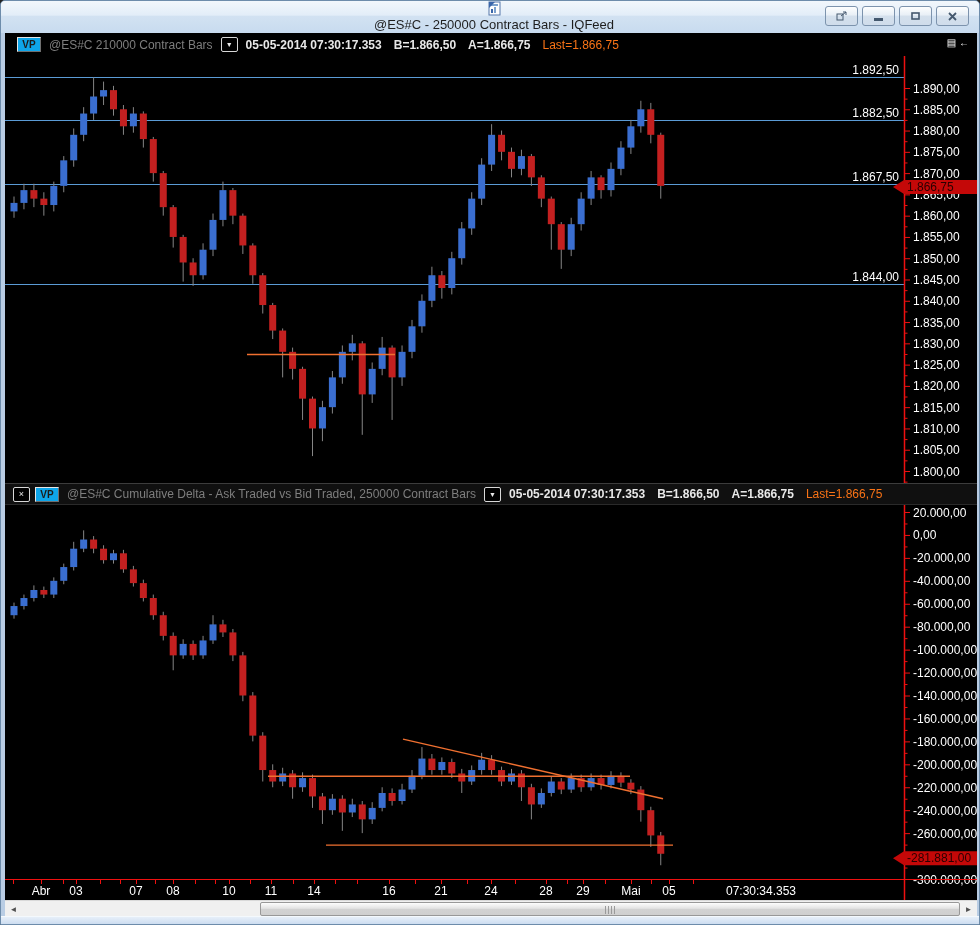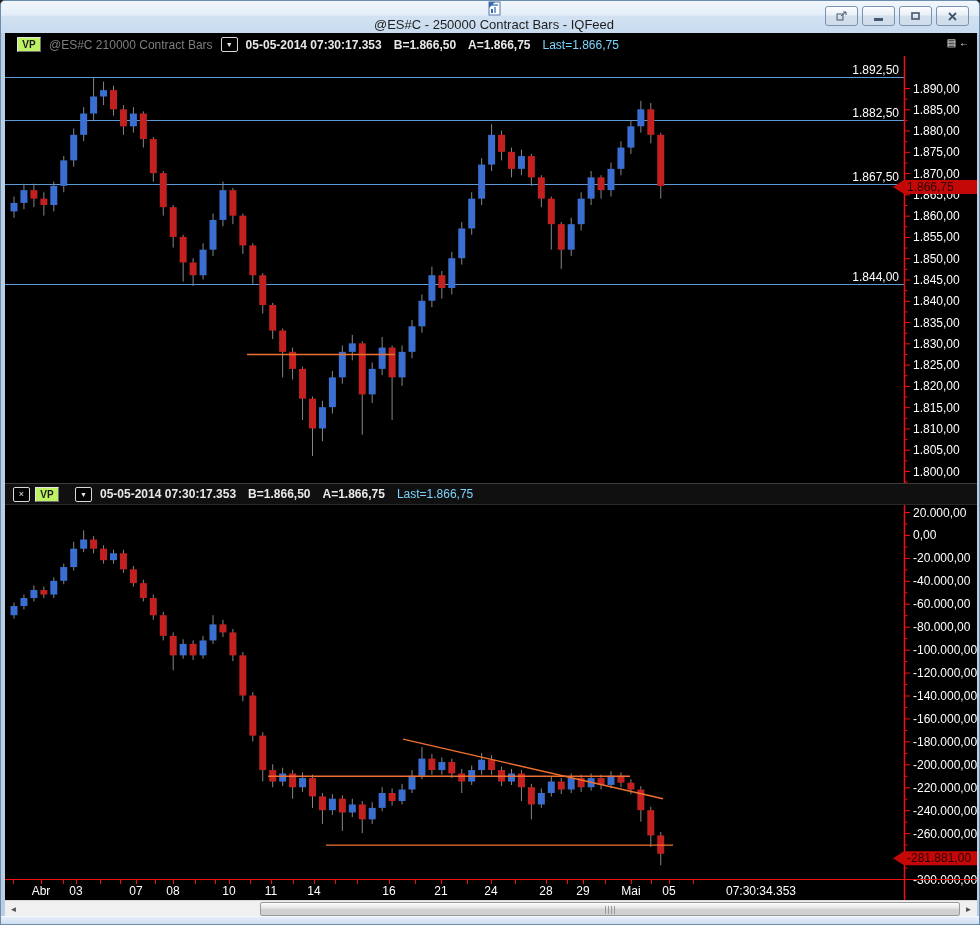--- a/index.html
+++ b/index.html
@@ -29,36 +29,36 @@
   
   #chartroot {
     position:absolute; left:4px; top:32px; width:972px; height:883px;
     background:#000;
   }
   #toolbar1 {
     position:absolute; left:0; top:0; width:100%; height:23px;
     display:flex; align-items:center; font-size:12px; color:#e8e8e8;
   }
   .vp-badge {
-    width:24px; height:15px; background:#bef264; border:1px solid;
+    width:24px; height:15px; background:#0ea5e9; border:1px solid;
     border-color:#e6e6e6 #6f6f6f #6f6f6f #e6e6e6;
     color:#1c1c1c; font-size:10px; font-weight:bold;
     display:flex; align-items:center; justify-content:center;
   }
   .x-btn {
     width:17px; height:15px; background:#000; border:1px solid #d8d8d8; border-radius:2px;
     color:#e8e8e8; font-size:9px; display:flex; align-items:center; justify-content:center;
   }
   .symtext { color:#7e7e7e; }
   .dd-btn {
     width:17px; height:15px; background:#000; border:1px solid #d8d8d8; border-radius:2px;
     color:#e8e8e8; font-size:7px; display:flex; align-items:center; justify-content:center;
   }
   .quote { color:#e8e8e8;font-weight:bold; }
-  .last-red { color:#7dd3fc; }
+  .last-red { color:#f97316; }
   #panel1 { position:absolute; left:0; top:23px; width:972px; height:427px; }
   #panel2-header {
     position:absolute; left:0; top:450px; width:100%; height:22px;
     background:#101010; border-top:1px solid #3c3c3c; border-bottom:1px solid #2a2a2a;
     display:flex; align-items:center; font-size:12px; color:#e8e8e8;
   }
   #panel2 { position:absolute; left:0; top:472px; width:932px; height:374px; }
   #panel1 svg, #panel2 svg, #xaxis svg { overflow:visible; display:block; }
   #xaxis { position:absolute; left:0; top:846px; width:792px; height:21px; }
   #toolicon { position:absolute; right:8px; top:32px; color:#fff; font-size:10px;
@@ -359,20 +359,21 @@
           <text x="902" y="134.94166666666666" fill="#2a0000" font-size="12" font-family="Liberation Sans, sans-serif">1.866,75</text>
         </svg>
       </div>
 
     <div id="panel2-header">
       <div class="gap8"></div>
       <div class="x-btn">×</div>
       <div class="gap5"></div>
       <div class="vp-badge">VP</div>
       <div class="gap8"></div>
+      <span class="symtext">@ES#C  Cumulative Delta - Ask Traded vs Bid Traded, 250000 Contract Bars</span>
       <div class="gap8"></div>
       <div class="dd-btn">▼</div>
       <div class="gap8"></div>
       <span class="quote">05-05-2014  07:30:17.353</span>
       <div class="gap12"></div>
       <span class="quote">B=1.866,50</span>
       <div class="gap12"></div>
       <span class="quote">A=1.866,75</span>
       <div class="gap12"></div>
       <span class="last-red">Last=1.866,75</span>

